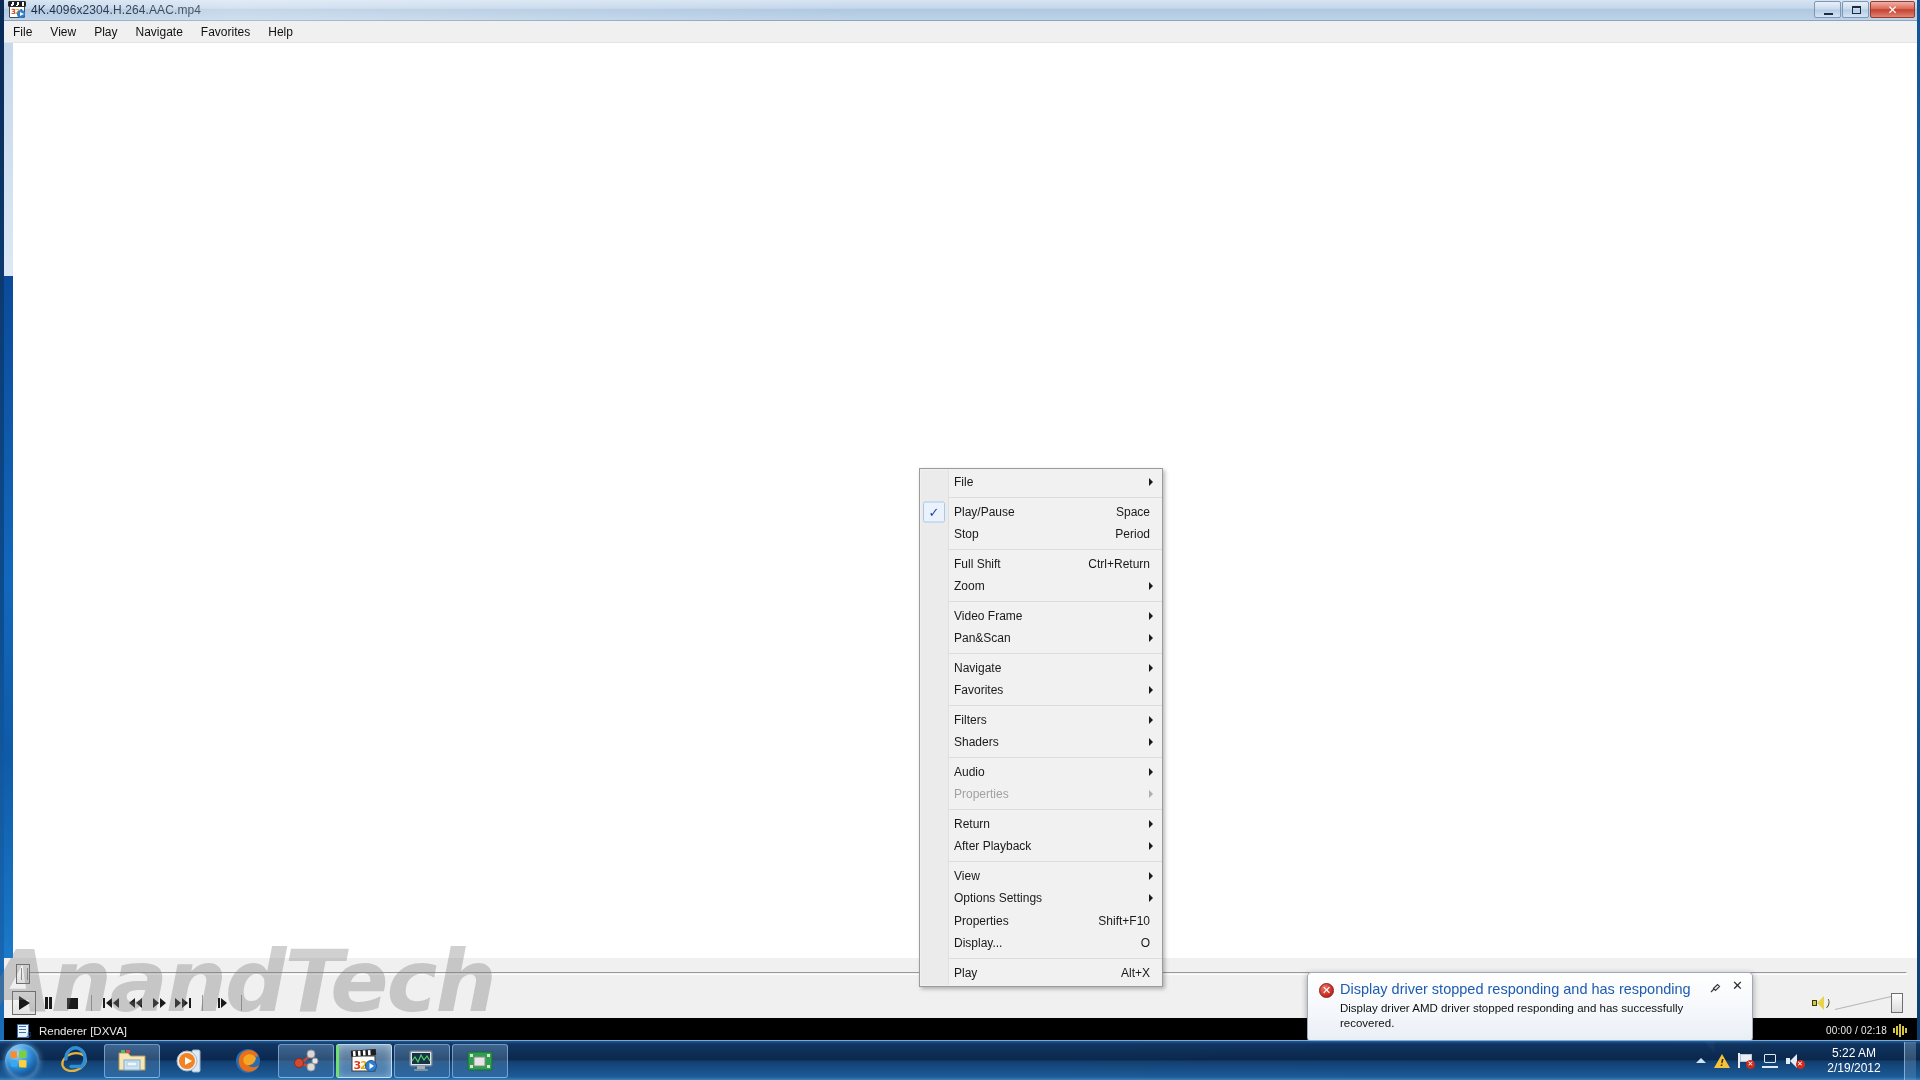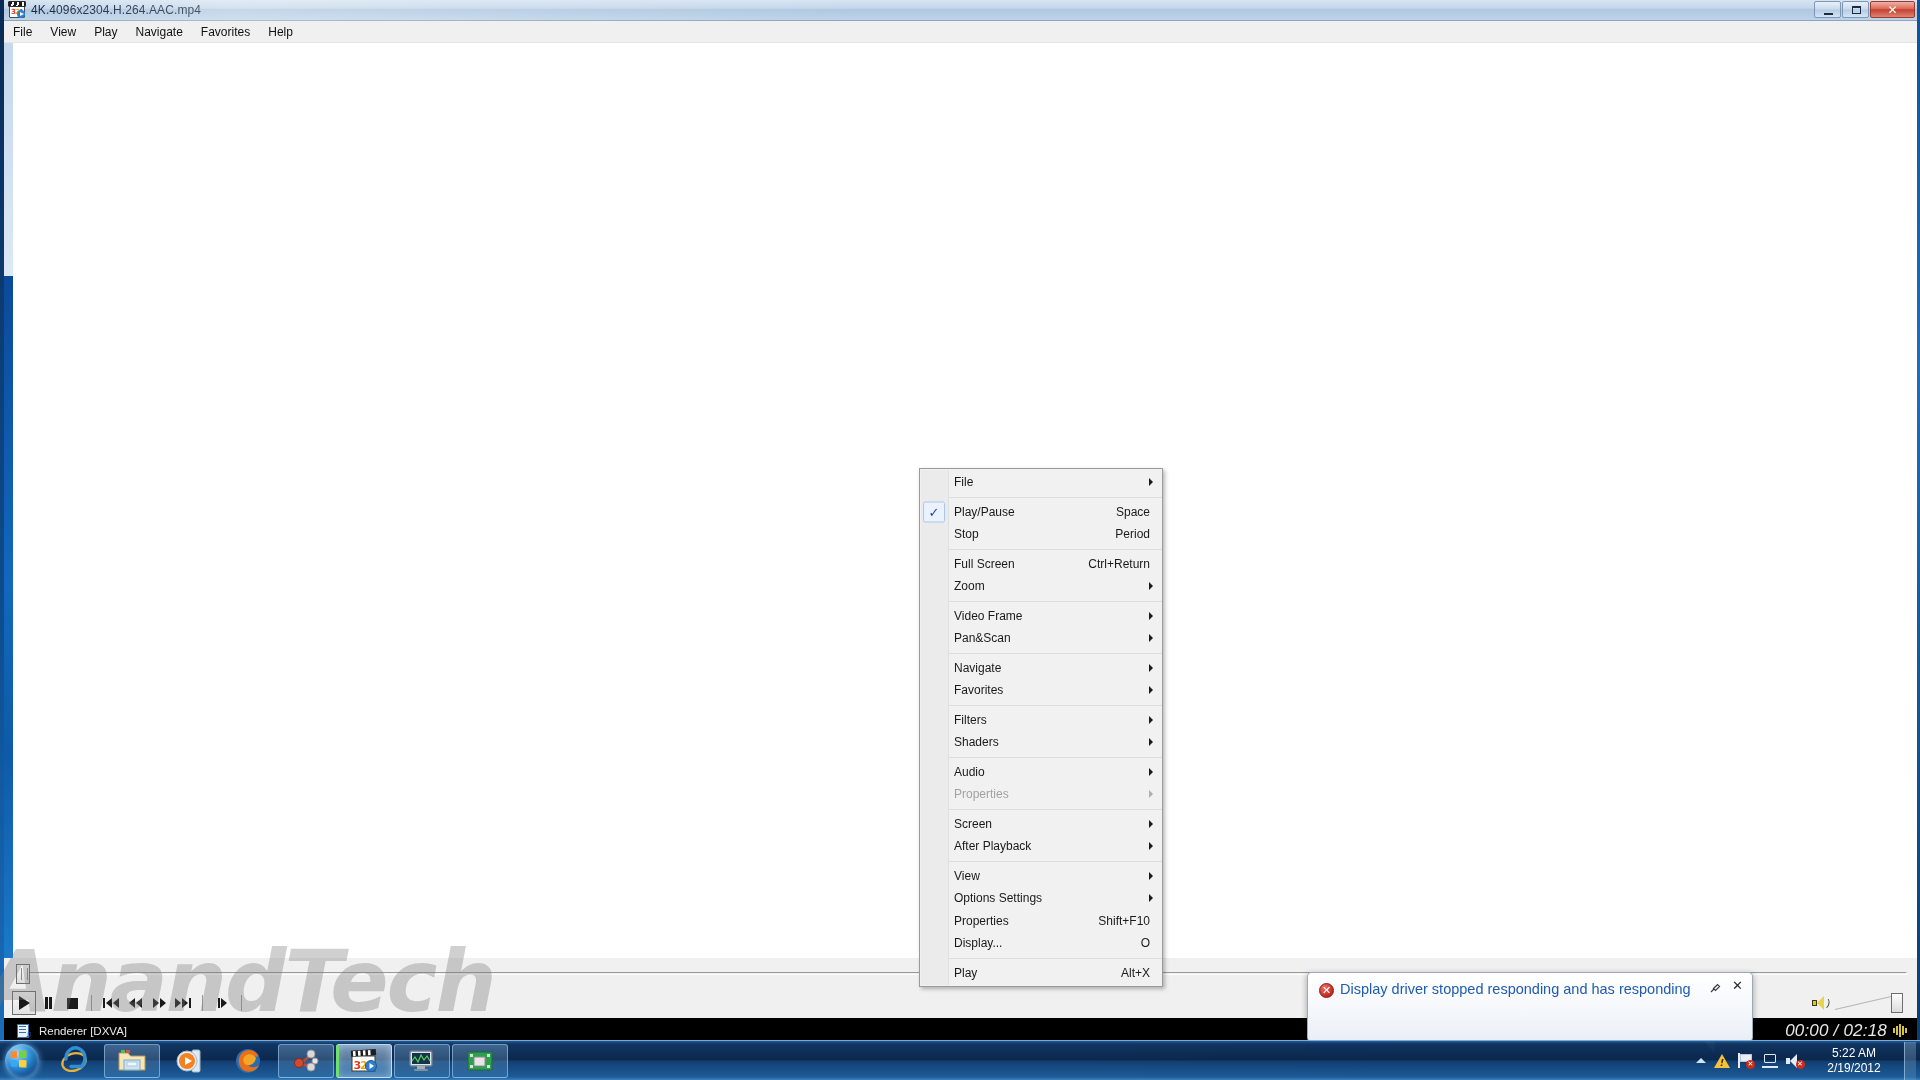--- a/index.html
+++ b/index.html
@@ -166,21 +166,21 @@
   .statusbar {
     position:absolute; left:0; bottom:0; width:100%; height:25px;
     background:#000; color:#e8e8e8; display:flex; align-items:center;
     font-size:11.5px;
   }
   .sb-icon { width:16px;height:16px; margin-left:12px; margin-right:7px; position:relative; flex:none;}
   .sb-doc{position:absolute;inset:1px 3px 1px 1px;background:#e8f2fb;border:1px solid #3c6ea8;}
   .sb-lines{position:absolute;left:3px;top:3px;width:7px;height:1px;background:#3c6ea8;
             box-shadow:0 3px 0 #3c6ea8, 0 6px 0 #3c6ea8;}
   .sb-note{position:absolute;right:0px;bottom:0px;font-size:9px;color:#1b5fae;line-height:9px;}
-  .sb-time { margin-left:auto; padding-right:6px; letter-spacing:.2px; font-size:17px;font-style:italic;}
+  .sb-time { margin-left:auto; padding-right:6px; letter-spacing:.2px; font-size:10px;}
   .sb-audio { display:flex; align-items:center; gap:1px; padding-right:10px; color:#d8c53a; font-size:11px;}
   .eqbar{width:2px;background:#d8c53a;}
 
   
   .watermark {
     position:absolute; left:-18px; bottom:12px;
     font-family:"DejaVu Sans", sans-serif;
     font-size:86px; font-weight:700; font-style:italic;
     color:rgba(120,120,120,.35); letter-spacing:-2px;
     pointer-events:none; white-space:nowrap;
@@ -462,21 +462,21 @@
         <span class="check">✓</span>
         <span class="lbl">Play/Pause</span>
         <span class="accel">Space</span>
       </div>
       <div class="mi">
         <span class="lbl">Stop</span>
         <span class="accel">Period</span>
       </div>
       <div class="msep"></div>
       <div class="mi">
-        <span class="lbl">Full Screen</span>
+        <span class="lbl">Full Shift</span>
         <span class="accel">Ctrl+Return</span>
       </div>
       <div class="mi">
         <span class="lbl">Zoom</span>
         <i class="arrow"></i>
       </div>
       <div class="msep"></div>
       <div class="mi">
         <span class="lbl">Video Frame</span>
         <i class="arrow"></i>
@@ -507,21 +507,21 @@
       <div class="mi">
         <span class="lbl">Audio</span>
         <i class="arrow"></i>
       </div>
       <div class="mi disabled">
         <span class="lbl">Properties</span>
         <i class="arrow"></i>
       </div>
       <div class="msep"></div>
       <div class="mi">
-        <span class="lbl">Screen</span>
+        <span class="lbl">Return</span>
         <i class="arrow"></i>
       </div>
       <div class="mi">
         <span class="lbl">After Playback</span>
         <i class="arrow"></i>
       </div>
       <div class="msep"></div>
       <div class="mi">
         <span class="lbl">View</span>
         <i class="arrow"></i>
@@ -541,20 +541,21 @@
       <div class="msep"></div>
       <div class="mi">
         <span class="lbl">Play</span>
         <span class="accel">Alt+X</span>
       </div>
     </div>
 
   <div class="balloon">
     <span class="bl-err">✕</span>
     <div class="bl-title">Display driver stopped responding and has responding</div>
+    <div class="bl-body">Display driver AMD driver stopped responding and has successfully recovered.</div>
     <svg class="bl-pin" viewBox="0 0 14 14">
       <path d="M3 11 L6 8 M5.5 7.5 L9.5 3.5 L11.5 5.5 L7.5 9.5 Z" stroke="#3a3a3a" stroke-width="1.2" fill="none"></path>
     </svg>
     <span class="bl-close">✕</span>
     <i class="balloon-tail"></i>
   </div>
 
   <div class="taskbar">
     <span class="startorb">
       <span class="orb"></span>

